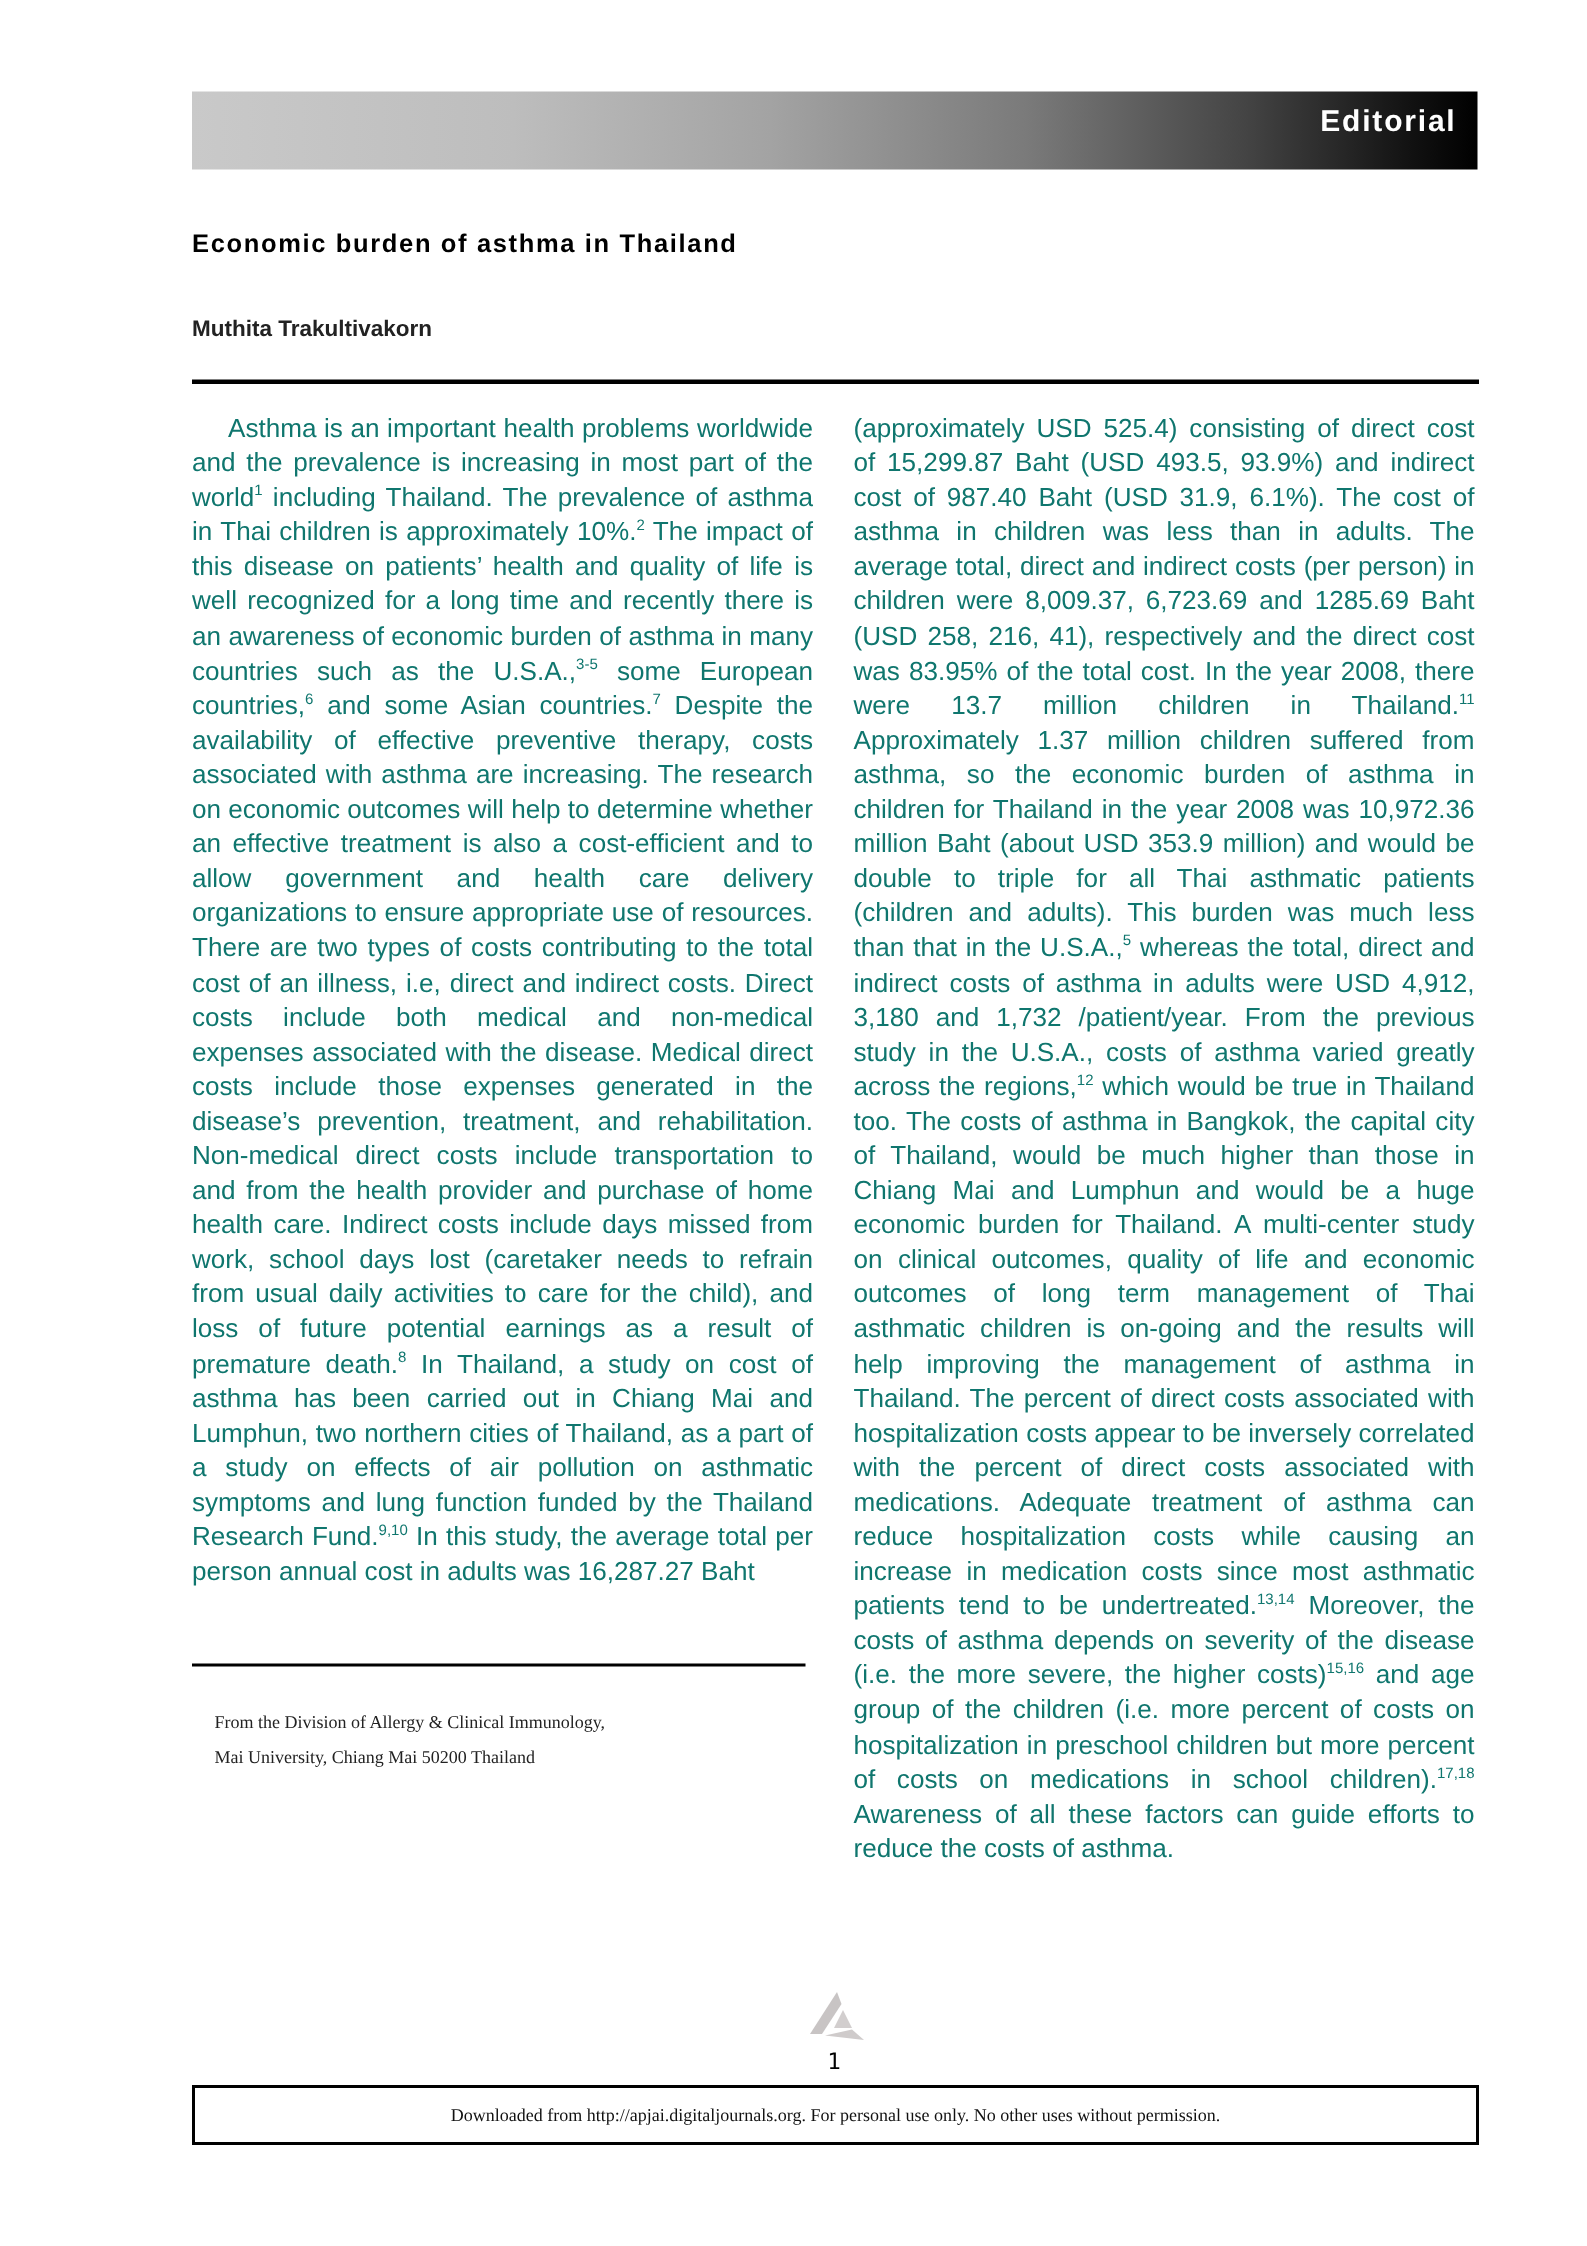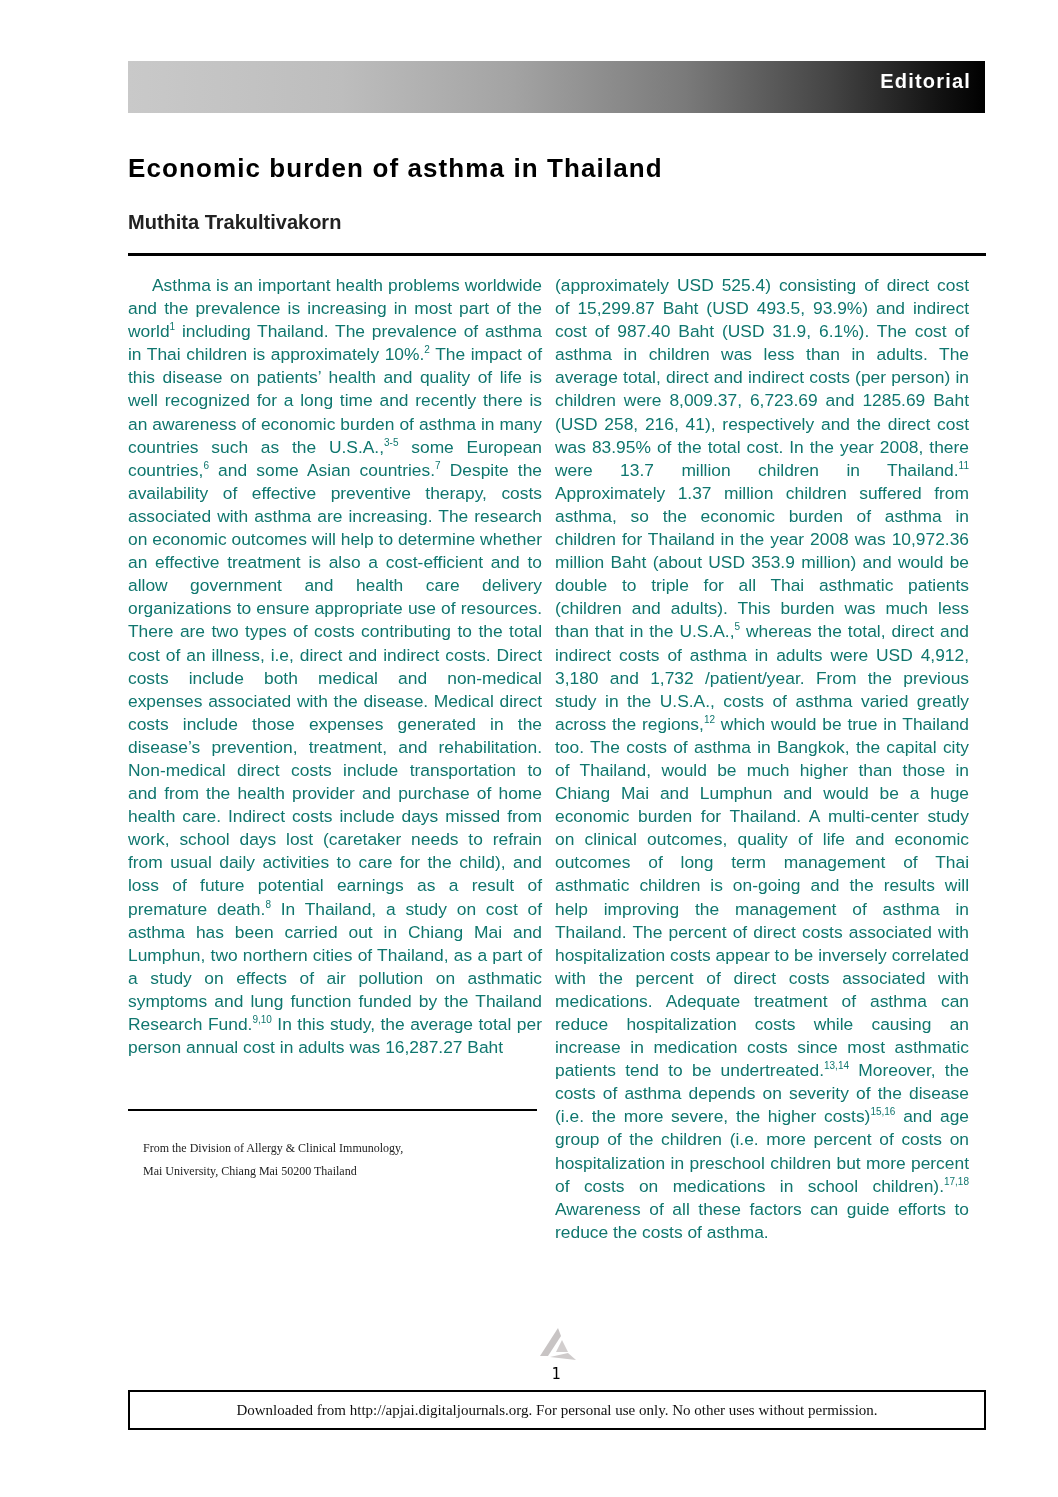--- a/index.html
+++ b/index.html
@@ -32,32 +32,32 @@
       letter-spacing: 1.2px;
       color: #ffffff;
     }
     .title {
       position: absolute;
       left: 128px;
       top: 153px;
       margin: 0;
       font-family: "Liberation Sans", sans-serif;
       font-weight: bold;
-      font-size: 26px;
+      font-size: 17px;
       letter-spacing: 1.1px;
       color: #000;
       white-space: nowrap;
     }
     .author {
       position: absolute;
       left: 128px;
       top: 211px;
       font-family: "Liberation Sans", sans-serif;
       font-weight: bold;
-      font-size: 20px;
+      font-size: 15px;
       color: #222;
       white-space: nowrap;
     }
     .title-rule {
       position: absolute;
       left: 128px;
       top: 253px;
       width: 858px;
       height: 3px;
       background: #000;
@@ -74,21 +74,21 @@
     }
     .col-left {
       left: 128px;
       width: 414px;
     }
     .col-left .para {
       text-indent: 24px;
       margin: 0;
     }
     .col-right {
-      left: 555px;
+      left: 569px;
       width: 414px;
     }
     .col-right .para {
       margin: 0;
     }
     sup {
       font-size: 10px;
       line-height: 0;
       vertical-align: 7px;
     }
@@ -138,21 +138,21 @@
       width: 858px;
       height: 40px;
       border: 2px solid #000;
       box-sizing: border-box;
       display: flex;
       align-items: center;
       justify-content: center;
     }
     .download-text {
       font-family: "Liberation Serif", serif;
-      font-size: 15px;
+      font-size: 12px;
       color: #111;
       white-space: nowrap;
     }
   </style>
 </head>
 <body>
 
 <div class="header-bar">
   <span class="header-label">Editorial</span>
 </div>

